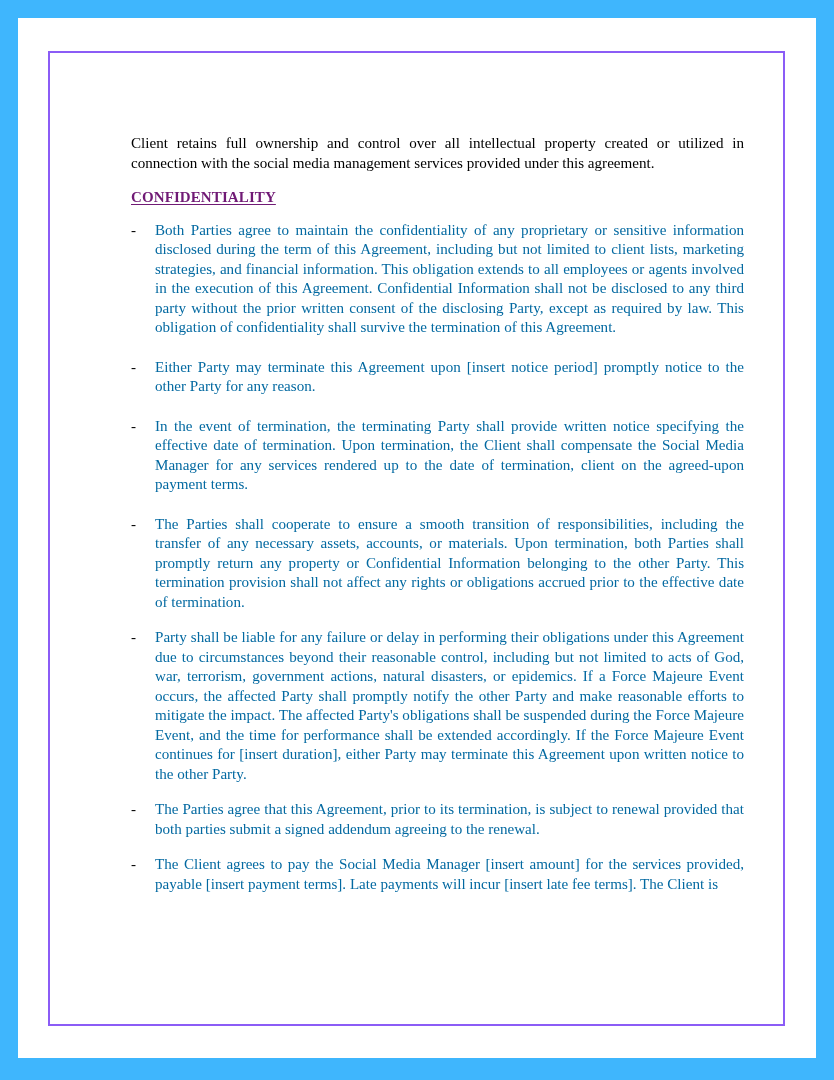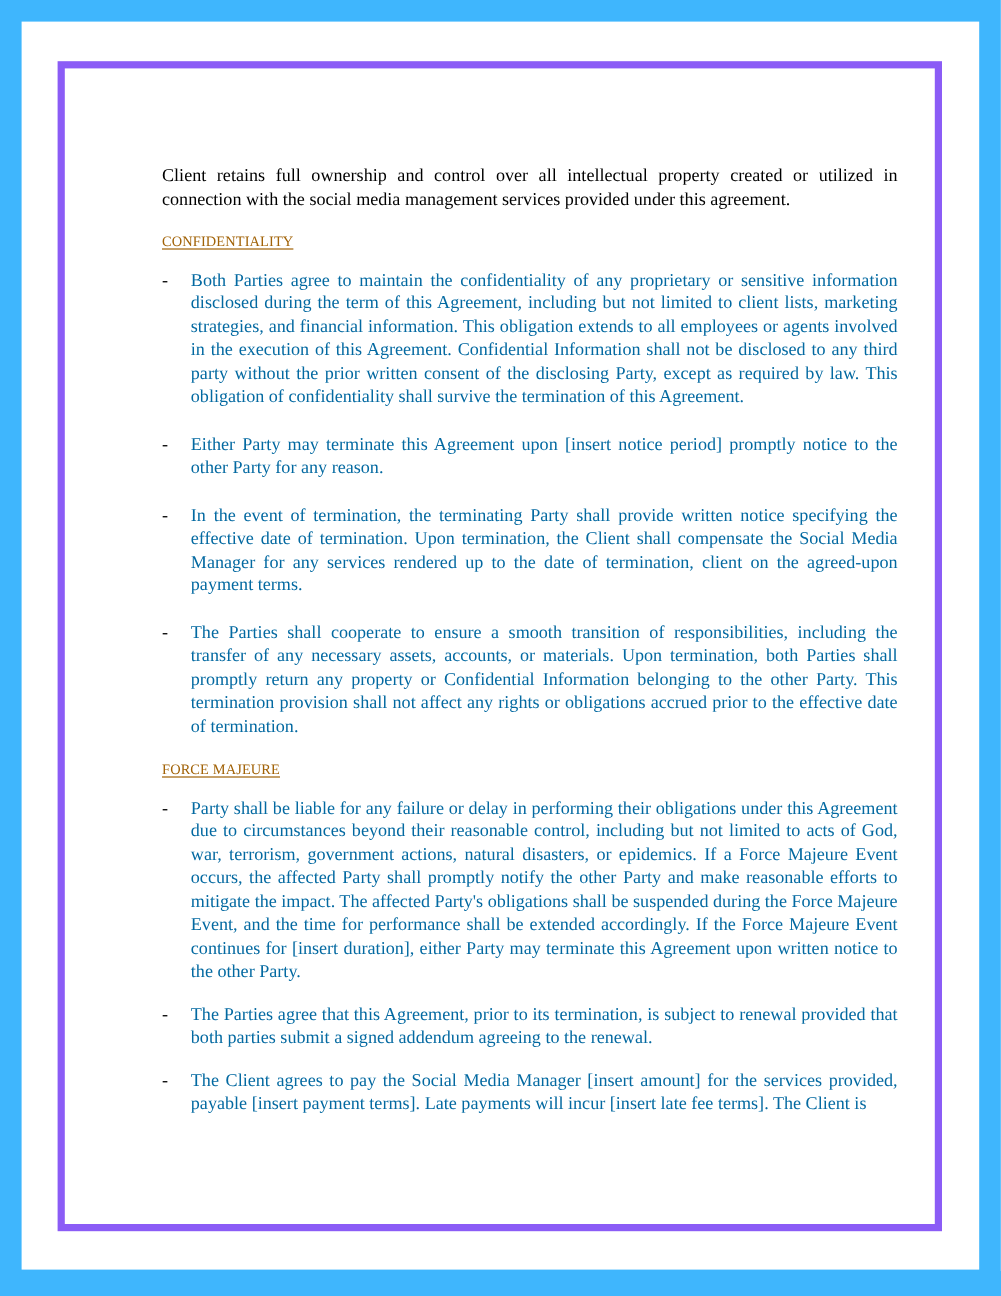--- a/index.html
+++ b/index.html
@@ -29,21 +29,21 @@
     height: 1040px;
     background: #ffffff;
     box-sizing: border-box;
   }
   #content-border {
     position: absolute;
     left: 30px;
     top: 33px;
     width: 737px;
     height: 975px;
-    border: 6px solid #8b5cf6;
+    border: 2px solid #8b5cf6;
     box-sizing: border-box;
     background: #ffffff;
     overflow: hidden;
   }
   #doc-body {
     position: absolute;
     left: 81px;
     top: 81px;
     width: 613px;
   }
@@ -53,26 +53,26 @@
     text-align: justify;
     text-justify: inter-word;
     color: #000000;
     margin: 0;
     hyphens: none;
   }
   .intro-para {
     margin-bottom: 15px;
   }
   .section-heading {
-    font-size: 12px;
+    font-size: 15px;
     line-height: 19.5px;
-    font-weight: normal;
+    font-weight: bold;
     text-decoration: underline;
     text-underline-offset: 2px;
-    color: #a16207;
+    color: #701a75;
     margin: 0 0 13px 0;
     letter-spacing: 0.1px;
   }
   .bullet-item {
     display: flex;
     align-items: flex-start;
     margin-bottom: 20px;
   }
   .bullet-item.tight {
     margin-bottom: 16px;
@@ -124,21 +124,20 @@
         <div class="bullet-item">
           <span class="bullet-marker">-</span>
           <span class="bullet-text">In the event of termination, the terminating Party shall provide written notice specifying the effective date of termination. Upon termination, the Client shall compensate the Social Media Manager for any services rendered up to the date of termination, client on the agreed-upon payment terms.</span>
         </div>
 
         <div class="bullet-item tight">
           <span class="bullet-marker">-</span>
           <span class="bullet-text">The Parties shall cooperate to ensure a smooth transition of responsibilities, including the transfer of any necessary assets, accounts, or materials. Upon termination, both Parties shall promptly return any property or Confidential Information belonging to the other Party. This termination provision shall not affect any rights or obligations accrued prior to the effective date of termination.</span>
         </div>
 
-        <h2 class="section-heading">FORCE MAJEURE</h2>
 
         <div class="bullet-item tight">
           <span class="bullet-marker">-</span>
           <span class="bullet-text">Party shall be liable for any failure or delay in performing their obligations under this Agreement due to circumstances beyond their reasonable control, including but not limited to acts of God, war, terrorism, government actions, natural disasters, or epidemics. If a Force Majeure Event occurs, the affected Party shall promptly notify the other Party and make reasonable efforts to mitigate the impact. The affected Party's obligations shall be suspended during the Force Majeure Event, and the time for performance shall be extended accordingly. If the Force Majeure Event continues for [insert duration], either Party may terminate this Agreement upon written notice to the other Party.</span>
         </div>
 
 
         <div class="bullet-item tight">
           <span class="bullet-marker">-</span>
           <span class="bullet-text">The Parties agree that this Agreement, prior to its termination, is subject to renewal provided that both parties submit a signed addendum agreeing to the renewal.</span>

